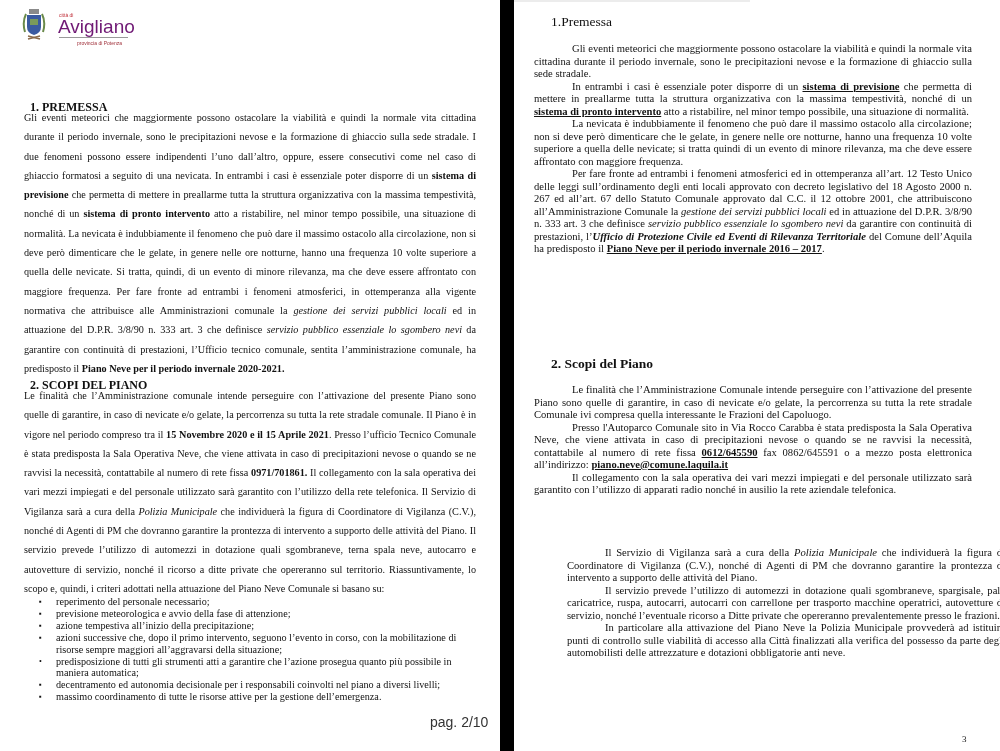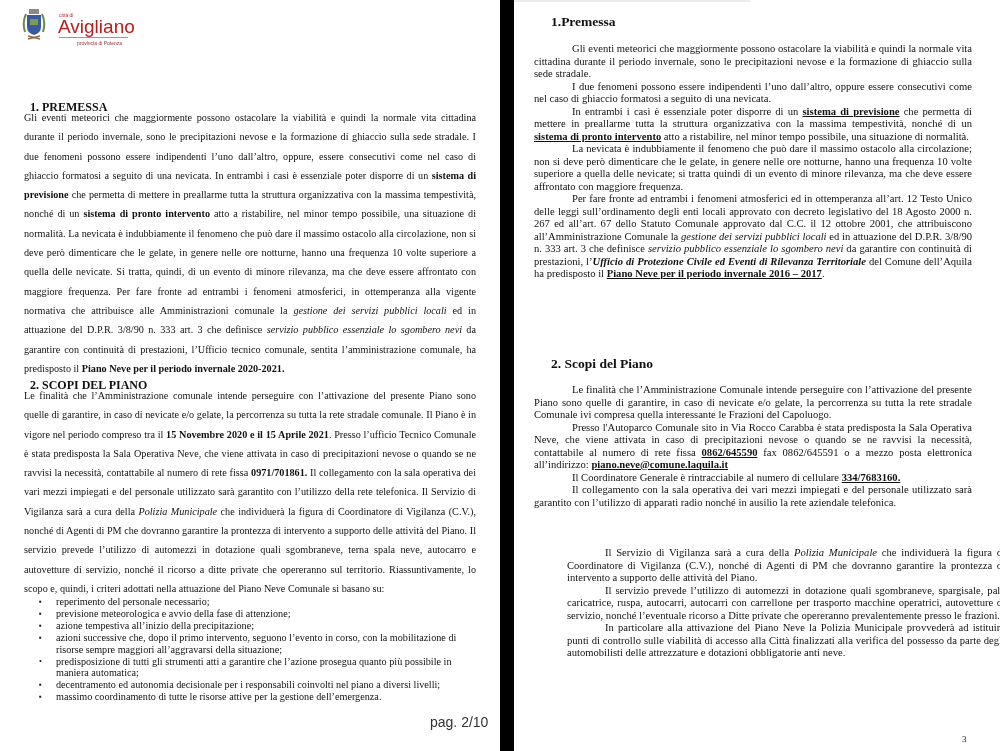--- a/index.html
+++ b/index.html
@@ -6,41 +6,41 @@
   body { width:1000px; height:751px; background:#ffffff; position:relative; overflow:hidden; font-family:"Liberation Serif", serif; color:#111; }
   .page-left { position:absolute; left:0; top:0; width:500px; height:751px; background:#fff; }
   .divider { position:absolute; left:500px; top:0; width:14px; height:751px; background:#000; }
   .page-right { position:absolute; left:514px; top:0; width:486px; height:751px; background:#fff; }
   .page-right .topstrip { position:absolute; left:0; top:0; width:236px; height:2px; background:#ececec; }
 
   
   .logo { position:absolute; left:22px; top:8px; width:140px; height:40px; }
   .crest { position:absolute; left:0; top:0; width:24px; height:34px; }
   .logo-small { position:absolute; left:37px; top:4px; font-family:"Liberation Sans", sans-serif; font-size:5px; color:#c0303a; }
-  .logo-name { position:absolute; left:36px; top:9px; font-family:"Liberation Sans", sans-serif; font-size:19px; line-height:19px; color:#b91c1c; letter-spacing:0px; }
+  .logo-name { position:absolute; left:36px; top:9px; font-family:"Liberation Sans", sans-serif; font-size:19px; line-height:19px; color:#701a75; letter-spacing:0px; }
   .logo-rule { position:absolute; left:37px; top:29px; width:69px; height:1px; background:#999; }
   .logo-prov { position:absolute; left:55px; top:32px; font-family:"Liberation Sans", sans-serif; font-size:5px; color:#a0303a; }
 
   
   .lt { position:absolute; left:24px; width:452px; font-size:10.2px; line-height:19.3px; text-align:justify; }
   .lt h2 { font-size:12px; font-weight:bold; margin:6px; line-height:14px; }
   .lt p { margin:0; }
   .sec1-h { top:94px; }
   .sec1-p { top:108px; }
   .sec2-h { top:372px; }
   .sec2-p { top:386px; }
   .bullets { position:absolute; left:56px; top:596px; width:420px; font-size:10.2px; line-height:11.9px; margin:0; padding:0; list-style:none; }
   .bullets li { position:relative; padding-left:0; text-align:left; }
   .bullets li .bul { position:absolute; left:-17px; top:0; font-size:8px; }
   .pagenum-left { position:absolute; left:430px; top:714px; font-family:"Liberation Sans", sans-serif; font-size:14px; color:#333; }
 
   
   .rt { position:absolute; left:534px; width:438px; font-size:10.6px; line-height:12.5px; text-align:justify; }
   .rt p { margin:0; text-indent:38px; }
-  .r-h1 { position:absolute; left:551px; top:14px; font-size:13.5px; font-weight:bold; }
+  .r-h1 { position:absolute; left:551px; top:14px; font-size:13.5px; font-weight:normal; }
   .r-h2 { position:absolute; left:551px; top:356px; font-size:13.5px; font-weight:bold; }
   .r-b1 { top:43px; }
   .r-b2 { top:384px; }
   .r-b3 { top:547px;margin-left:33px; }
   .pagenum-right { position:absolute; left:962px; top:734px; font-size:9px; }
   b.u, span.u { text-decoration:underline; }
 </style>
 </head>
 <body>
 
@@ -90,31 +90,29 @@
 
 <div class="divider"></div>
 
 <div class="page-right">
   <div class="topstrip"></div>
 </div>
 
 <div class="r-h1">1.Premessa</div>
 <div class="rt r-b1">
   <p>Gli eventi meteorici che maggiormente possono ostacolare la viabilità e quindi la normale vita cittadina durante il periodo invernale, sono le precipitazioni nevose e la formazione di ghiaccio sulla sede stradale.</p>
-  <p>I due fenomeni possono essere indipendenti l’uno dall’altro, oppure essere consecutivi come nel caso di ghiaccio formatosi a seguito di una nevicata.</p>
   <p><span>In entrambi i casi è essenziale poter disporre di un </span><b class="u">sistema di previsione</b><span> che permetta di mettere in preallarme tutta la struttura organizzativa con la massima tempestività, nonché di un </span><b class="u">sistema di pronto intervento</b><span> atto a ristabilire, nel minor tempo possibile, una situazione di normalità.</span></p>
   <p>La nevicata è indubbiamente il fenomeno che può dare il massimo ostacolo alla circolazione; non si deve però dimenticare che le gelate, in genere nelle ore notturne, hanno una frequenza 10 volte superiore a quella delle nevicate; si tratta quindi di un evento di minore rilevanza, ma che deve essere affrontato con maggiore frequenza.</p>
   <p><span>Per fare fronte ad entrambi i fenomeni atmosferici ed in ottemperanza all’art. 12 Testo Unico delle leggi sull’ordinamento degli enti locali approvato con decreto legislativo del 18 Agosto 2000 n. 267 ed all’art. 67 dello Statuto Comunale approvato dal C.C. il 12 ottobre 2001, che attribuiscono all’Amministrazione Comunale la </span><i>gestione dei servizi pubblici locali</i><span> ed in attuazione del D.P.R. 3/8/90 n. 333 art. 3 che definisce </span><i>servizio pubblico essenziale lo sgombero nevi</i><span> da garantire con continuità di prestazioni, l’</span><b><i>Ufficio di Protezione Civile ed Eventi di Rilevanza Territoriale</i></b><span> del Comune dell’Aquila ha predisposto il </span><b class="u">Piano Neve per il periodo invernale 2016 – 2017</b><span>.</span></p>
 </div>
 
 <div class="r-h2">2. Scopi del Piano</div>
 <div class="rt r-b2">
   <p>Le finalità che l’Amministrazione Comunale intende perseguire con l’attivazione del presente Piano sono quelle di garantire, in caso di nevicate e/o gelate, la percorrenza su tutta la rete stradale Comunale ivi compresa quella interessante le Frazioni del Capoluogo.</p>
-  <p><span>Presso l'Autoparco Comunale sito in Via Rocco Carabba è stata predisposta la Sala Operativa Neve, che viene attivata in caso di precipitazioni nevose o quando se ne ravvisi la necessità, contattabile al numero di rete fissa </span><b class="u">0862/645590</b><span> fax 0862/645591 o a mezzo posta elettronica all’indirizzo: </span><b class="u">piano.neve@comune.laquila.it</b></p>
-  <p><span>Il Coordinatore Generale è rintracciabile al numero di cellulare </span><b class="u">334/7683160.</b></p>
+  <p><span>Presso l'Autoparco Comunale sito in Via Rocco Carabba è stata predisposta la Sala Operativa Neve, che viene attivata in caso di precipitazioni nevose o quando se ne ravvisi la necessità, contattabile al numero di rete fissa </span><b class="u">0612/645590</b><span> fax 0862/645591 o a mezzo posta elettronica all’indirizzo: </span><b class="u">piano.neve@comune.laquila.it</b></p>
   <p>Il collegamento con la sala operativa dei vari mezzi impiegati e del personale utilizzato sarà garantito con l’utilizzo di apparati radio nonché in ausilio la rete aziendale telefonica.</p>
 </div>
 
 <div class="rt r-b3">
   <p><span>Il Servizio di Vigilanza sarà a cura della </span><i>Polizia Municipale</i><span> che individuerà la figura di Coordinatore di Vigilanza (C.V.), nonché di Agenti di PM che dovranno garantire la prontezza di intervento a supporto delle attività del Piano.</span></p>
   <p>Il servizio prevede l’utilizzo di automezzi in dotazione quali sgombraneve, spargisale, pala caricatrice, ruspa, autocarri, autocarri con carrellone per trasporto macchine operatrici, autovetture di servizio, nonché l’eventuale ricorso a Ditte private che opereranno prevalentemente presso le frazioni.</p>
   <p>In particolare alla attivazione del Piano Neve la Polizia Municipale provvederà ad istituire punti di controllo sulle viabilità di accesso alla Città finalizzati alla verifica del possesso da parte degli automobilisti delle attrezzature e dotazioni obbligatorie anti neve.</p>
 </div>
 
 <span class="pagenum-right">3</span>

